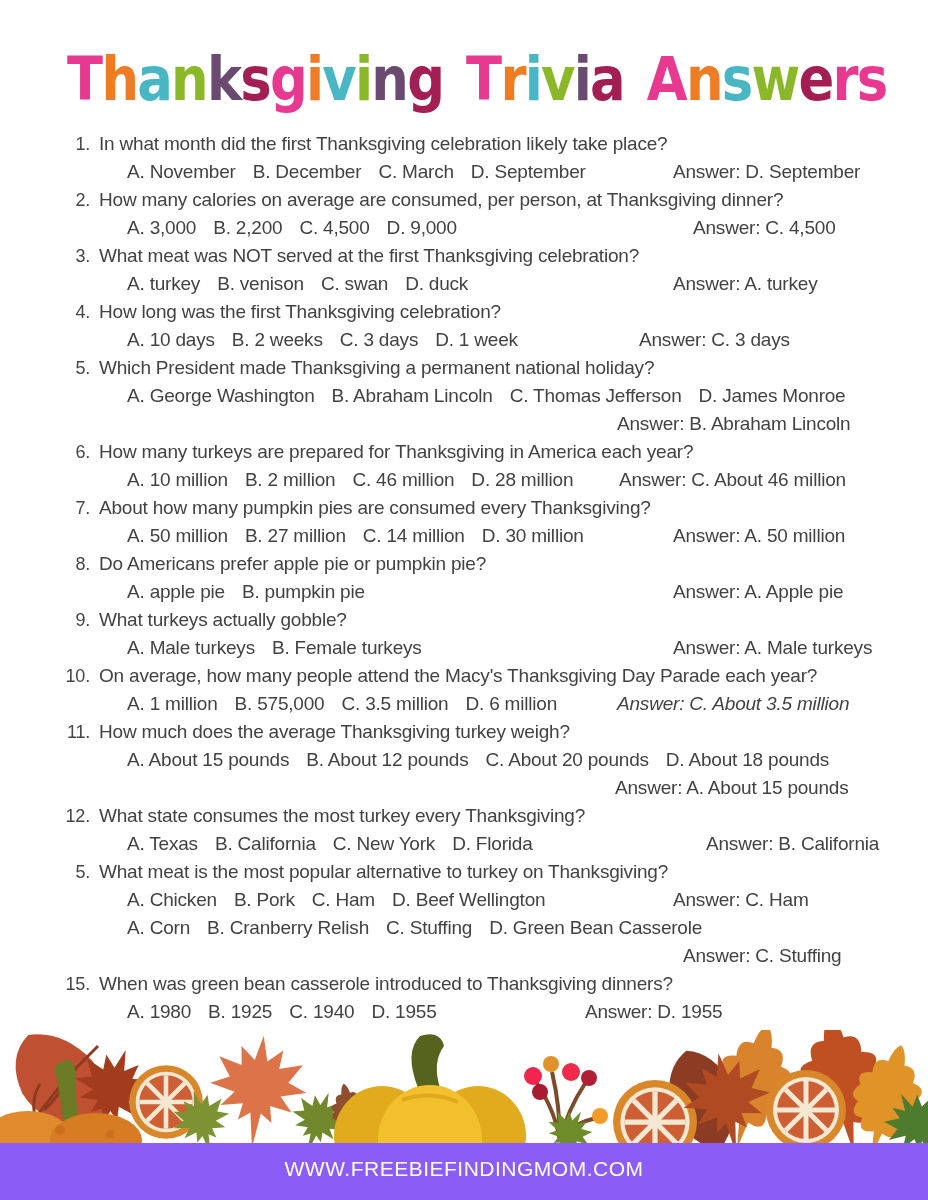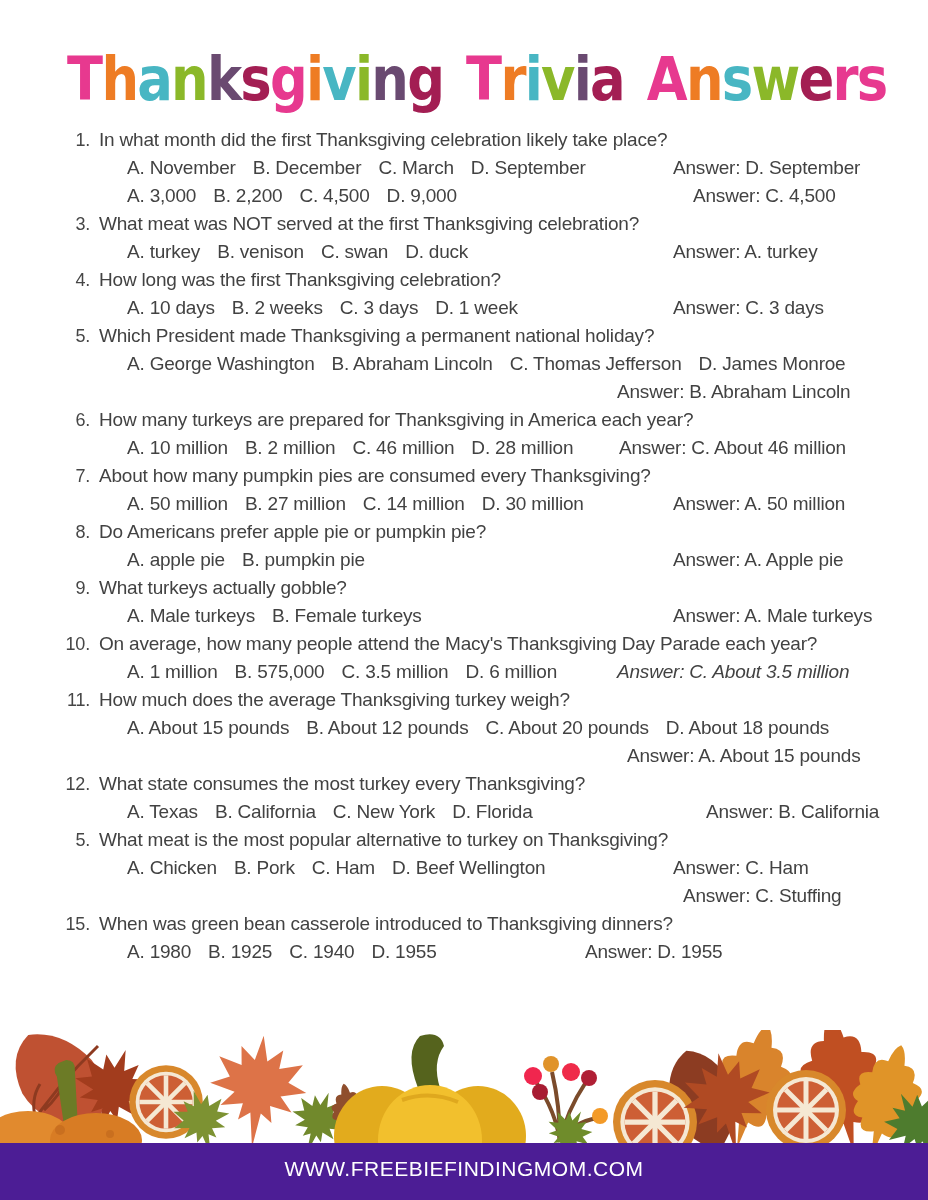--- a/index.html
+++ b/index.html
@@ -17,35 +17,35 @@
     transform:scaleX(0.88); transform-origin:center;
     user-select:none;
   }
   .title .word { display:inline-block; margin:0 13px; }
   .title .ltr  { display:inline-block; }
   
   .questions {
     position:absolute; top:126px; left:60px; width:798px;
     color:#424242; font-size:19px; letter-spacing:-0.2px;
   }
-  .line { position:relative; height:28px; line-height:28px; white-space:nowrap; }
+  .line { position:relative; height:28px; line-height:36px; white-space:nowrap; }
   .qnum {
     display:inline-block; width:30px; text-align:right;
     margin-right:9px; font-size:18px; color:#464646;
   }
   .qtext { }
   .opts { padding-left:67px; }
   .opt  { margin-right:17px; }
   .ans  { position:absolute; top:0; }
   
   .decor { position:absolute; left:0; bottom:57px; width:928px; height:113px; display:block; }
   
   .footer-bar {
     position:absolute; left:0; bottom:0; width:928px; height:57px;
-    background:#4c1d95;
+    background:#8b5cf6;
   }
   .footer-text {
     width:100%; text-align:center; line-height:51px;
     color:#ffffff; font-size:21px; letter-spacing:0.5px;
     font-family:"Liberation Sans", sans-serif;
   }
 </style>
 </head>
 <body>
 
@@ -53,35 +53,38 @@
 
 <div class="questions">
   <div>
     <div class="line">
       <span class="qnum">1.</span><span class="qtext">In what month did the first Thanksgiving celebration likely take place?</span>
     </div>
     <div class="line opts"><span class="opt">A. November</span><span class="opt">B. December</span><span class="opt">C. March</span><span class="opt">D. September</span><span class="ans" style="left: 613px;">Answer: D. September</span></div>
   </div>
 
   <div>
+    <div class="line">
+      <span class="qnum">2.</span><span class="qtext">How many calories on average are consumed, per person, at Thanksgiving dinner?</span>
+    </div>
     <div class="line opts"><span class="opt">A. 3,000</span><span class="opt">B. 2,200</span><span class="opt">C. 4,500</span><span class="opt">D. 9,000</span><span class="ans" style="left: 613px; margin-left: 20px;">Answer: C. 4,500</span></div>
   </div>
 
   <div>
     <div class="line">
       <span class="qnum">3.</span><span class="qtext">What meat was NOT served at the first Thanksgiving celebration?</span>
     </div>
     <div class="line opts"><span class="opt">A. turkey</span><span class="opt">B. venison</span><span class="opt">C. swan</span><span class="opt">D. duck</span><span class="ans" style="left: 613px;">Answer: A. turkey</span></div>
   </div>
 
   <div>
     <div class="line">
       <span class="qnum">4.</span><span class="qtext">How long was the first Thanksgiving celebration?</span>
     </div>
-    <div class="line opts"><span class="opt">A. 10 days</span><span class="opt">B. 2 weeks</span><span class="opt">C. 3 days</span><span class="opt">D. 1 week</span><span class="ans" style="left: 613px;">Answer: C. 3 days</span></div>
+    <div class="line opts"><span class="opt">A. 10 days</span><span class="opt">B. 2 weeks</span><span class="opt">C. 3 days</span><span class="opt">D. 1 week</span><span class="ans" style="left: 579px;">Answer: C. 3 days</span></div>
   </div>
 
   <div>
     <div class="line">
       <span class="qnum">5.</span><span class="qtext">Which President made Thanksgiving a permanent national holiday?</span>
     </div>
     <div class="line opts"><span class="opt">A. George Washington</span><span class="opt">B. Abraham Lincoln</span><span class="opt">C. Thomas Jefferson</span><span class="opt">D. James Monroe</span></div>
   <div class="line">
         <span class="ans" style="left: 557px;">Answer: B. Abraham Lincoln</span>
       </div>
@@ -121,39 +124,40 @@
     </div>
     <div class="line opts"><span class="opt">A. 1 million</span><span class="opt">B. 575,000</span><span class="opt">C. 3.5 million</span><span class="opt">D. 6 million</span><span class="ans" style="left: 557px; font-style: italic;">Answer: C. About 3.5 million</span></div>
   </div>
 
   <div>
     <div class="line">
       <span class="qnum">11.</span><span class="qtext">How much does the average Thanksgiving turkey weigh?</span>
     </div>
     <div class="line opts"><span class="opt">A. About 15 pounds</span><span class="opt">B. About 12 pounds</span><span class="opt">C. About 20 pounds</span><span class="opt">D. About 18 pounds</span></div>
   <div class="line">
-        <span class="ans" style="left: 567px;">Answer: A. About 15 pounds</span>
+        <span class="ans" style="left: 555px;">Answer: A. About 15 pounds</span>
       </div>
     </div>
 
   <div>
     <div class="line">
       <span class="qnum">12.</span><span class="qtext">What state consumes the most turkey every Thanksgiving?</span>
     </div>
     <div class="line opts"><span class="opt">A. Texas</span><span class="opt">B. California</span><span class="opt">C. New York</span><span class="opt">D. Florida</span><span class="ans" style="left: 646px;">Answer: B. California</span></div>
   </div>
 
   <div>
     <div class="line">
       <span class="qnum">5.</span><span class="qtext">What meat is the most popular alternative to turkey on Thanksgiving?</span>
     </div>
     <div class="line opts"><span class="opt">A. Chicken</span><span class="opt">B. Pork</span><span class="opt">C. Ham</span><span class="opt">D. Beef Wellington</span><span class="ans" style="left: 613px;">Answer: C. Ham</span></div>
   </div>
 
   <div>
+    <div class="line opts"><span class="opt">A. Corn</span><span class="opt">B. Cranberry Relish</span><span class="opt">C. Stuffing</span><span class="opt">D. Green Bean Casserole</span></div>
   <div class="line">
         <span class="ans" style="left: 623px;">Answer: C. Stuffing</span>
       </div>
     </div>
 
   <div>
     <div class="line">
       <span class="qnum">15.</span><span class="qtext">When was green bean casserole introduced to Thanksgiving dinners?</span>
     </div>
     <div class="line opts"><span class="opt">A. 1980</span><span class="opt">B. 1925</span><span class="opt">C. 1940</span><span class="opt">D. 1955</span><span class="ans" style="left: 525px;">Answer: D. 1955</span></div>

